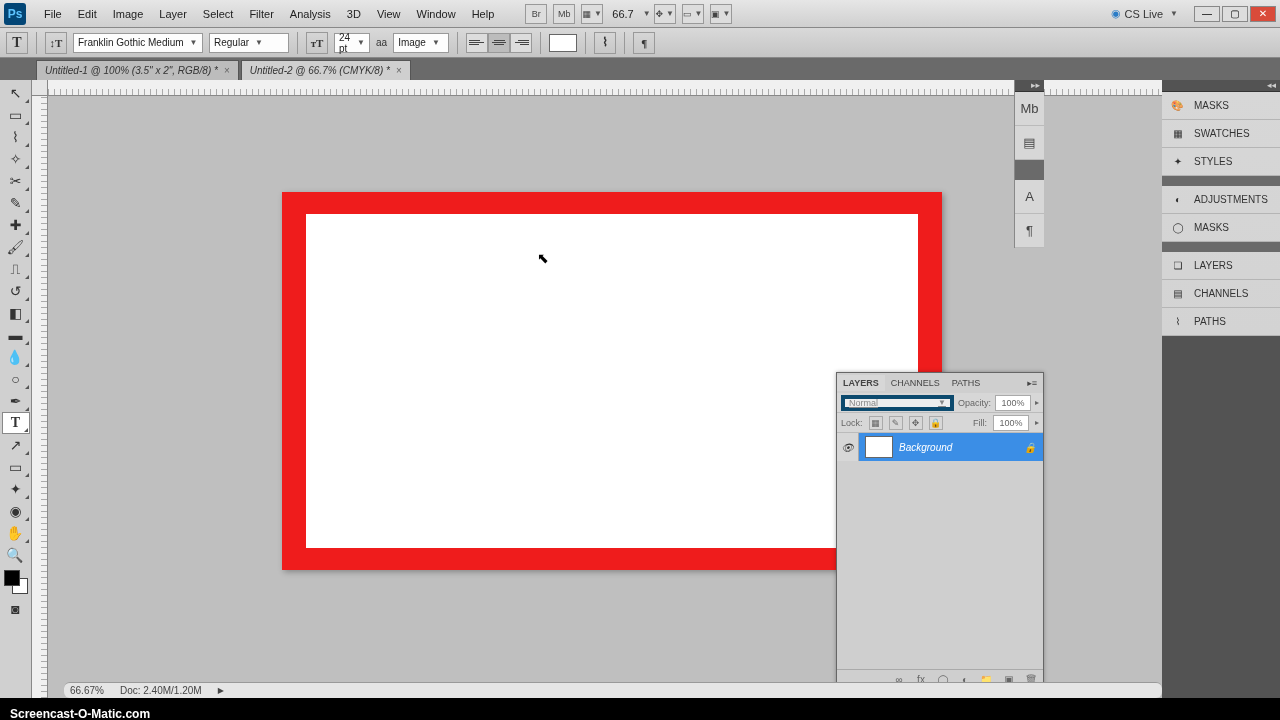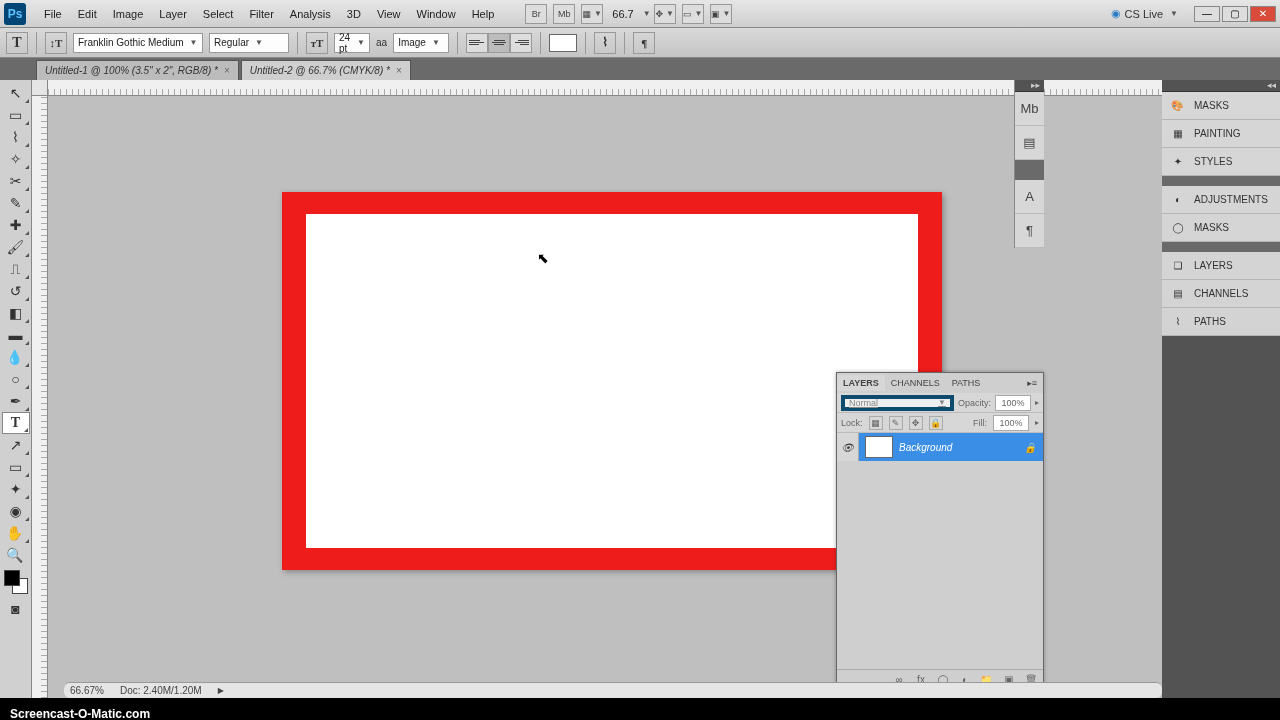--- a/index.html
+++ b/index.html
@@ -290,21 +290,21 @@
 
     <div class="rightdock">
       <div class="dock-collapse">◂◂</div>
       <div class="rd-panels">
         <div class="rd-item">
             <div class="ic">🎨</div>
             <span>MASKS</span>
           </div>
         <div class="rd-item">
             <div class="ic">▦</div>
-            <span>PAINTING</span>
+            <span>SWATCHES</span>
           </div>
         <div class="rd-item">
             <div class="ic">✦</div>
             <span>STYLES</span>
           </div>
         <div class="rd-sep"></div>
         <div class="rd-item">
             <div class="ic">◐</div>
             <span>ADJUSTMENTS</span>
           </div>

